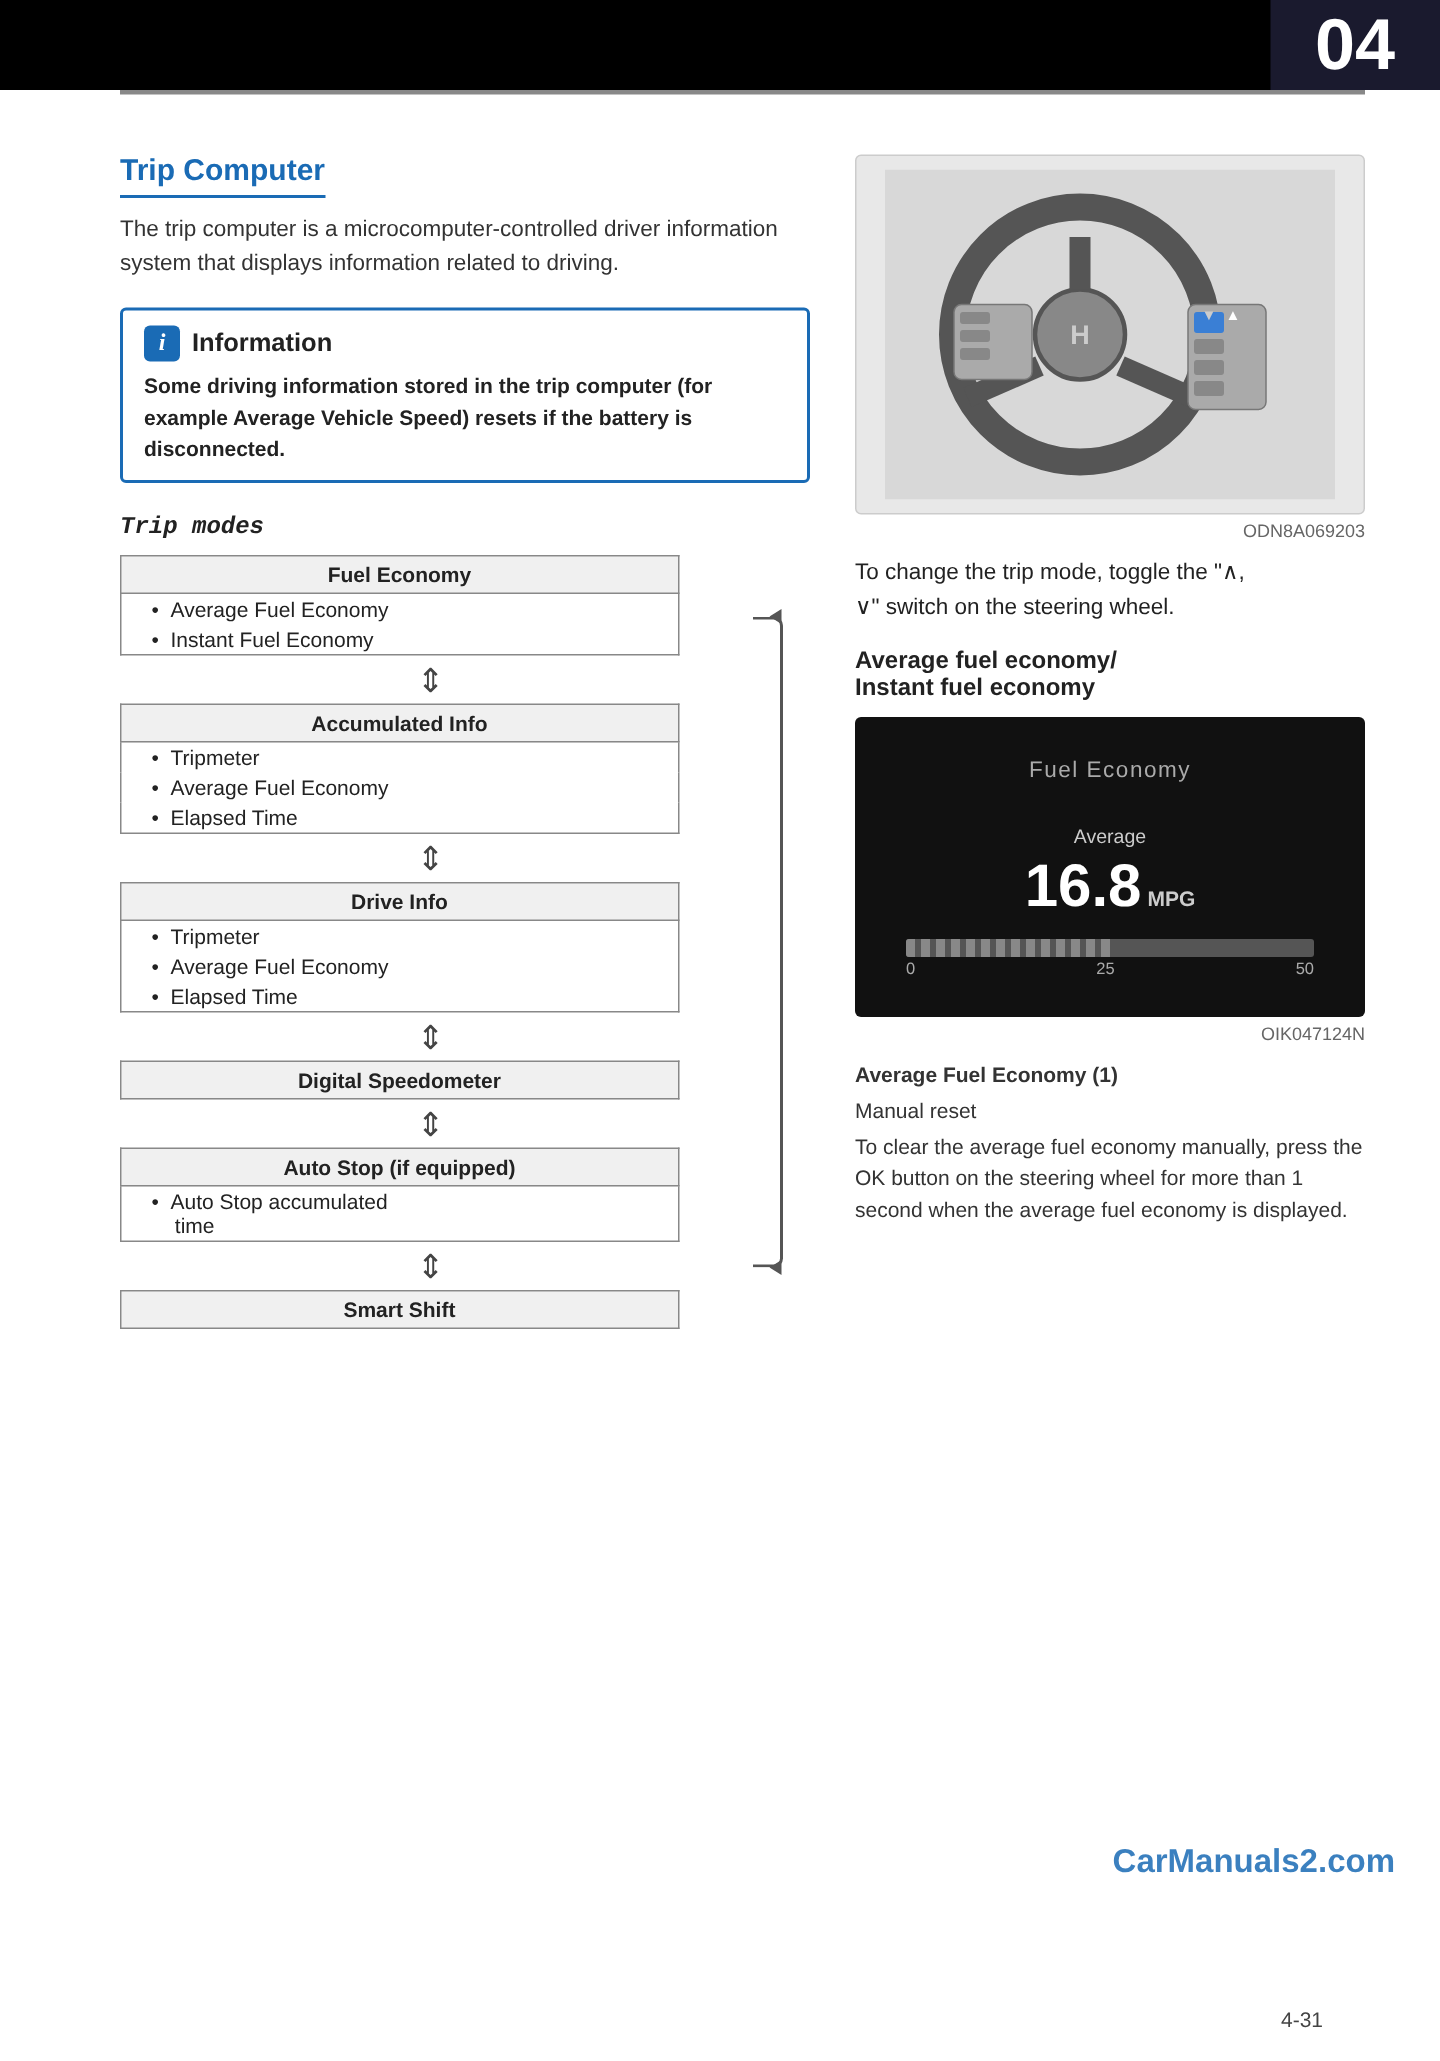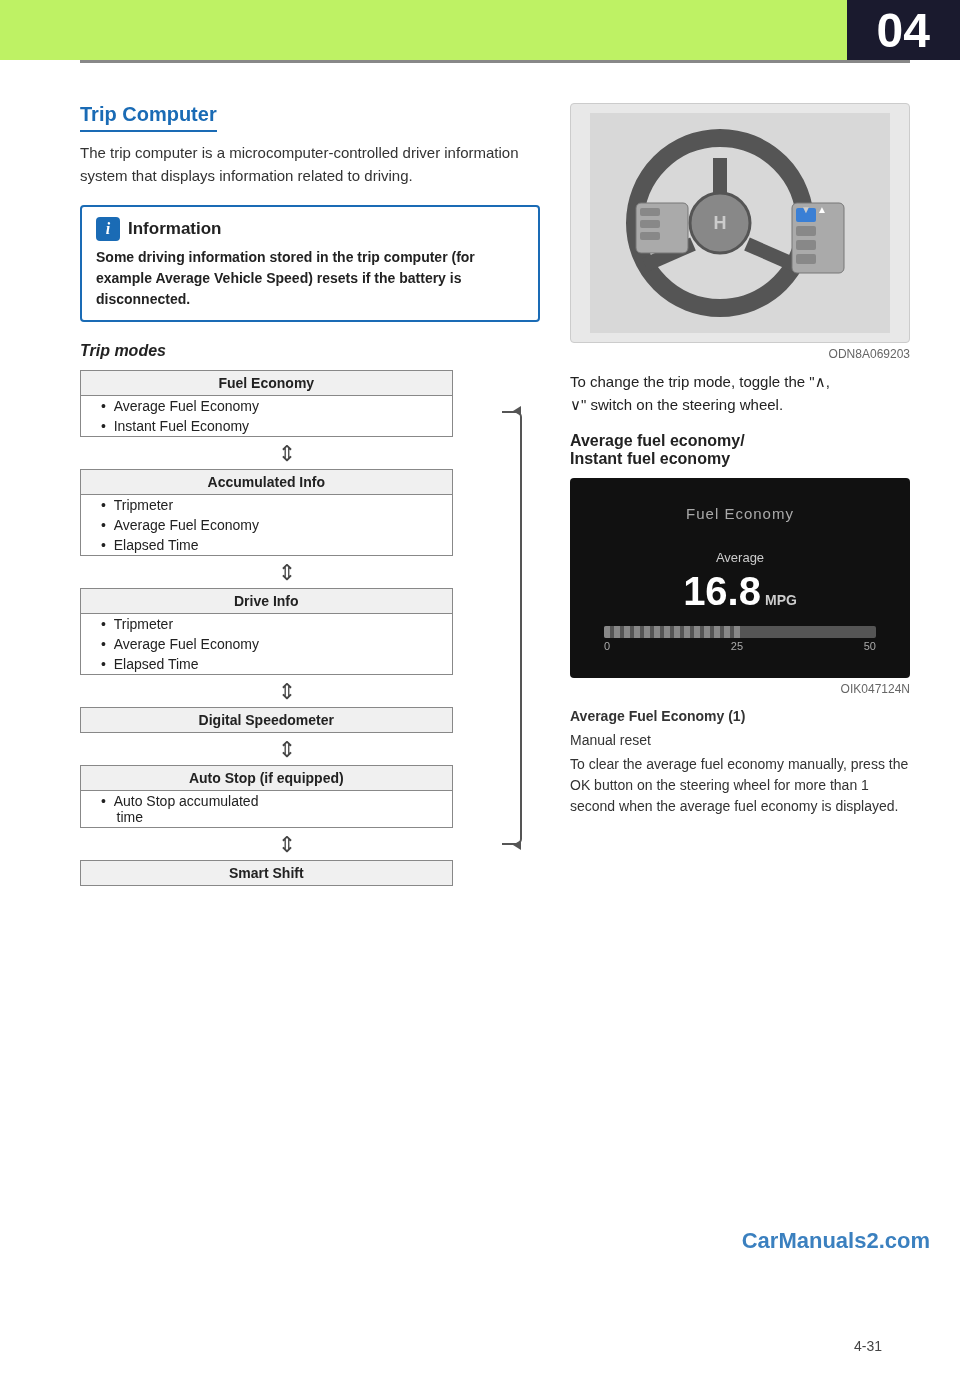--- a/index.html
+++ b/index.html
@@ -13,21 +13,21 @@
       position: relative;
     }
 
     
     .top-bar {
       display: flex;
       justify-content: flex-end;
       align-items: center;
       padding: 0;
       height: 60px;
-      background: #bef264;
+      background: #000000;
       margin-bottom: 0;
     }
     .chapter-number {
       background: #1a1a2e;
       color: #fff;
       font-size: 48px;
       font-weight: bold;
       padding: 0 30px;
       height: 60px;
       display: flex;
@@ -101,20 +101,21 @@
       color: #222;
     }
 
     
     .trip-modes-title {
       font-style: italic;
       font-weight: bold;
       font-size: 16px;
       margin-bottom: 10px;
       color: #222;
+      font-family: Liberation Mono, monospace;
     }
 
     
     .right-col {
       width: 340px;
       flex-shrink: 0;
     }
 
     .steering-img {
       width: 100%;

